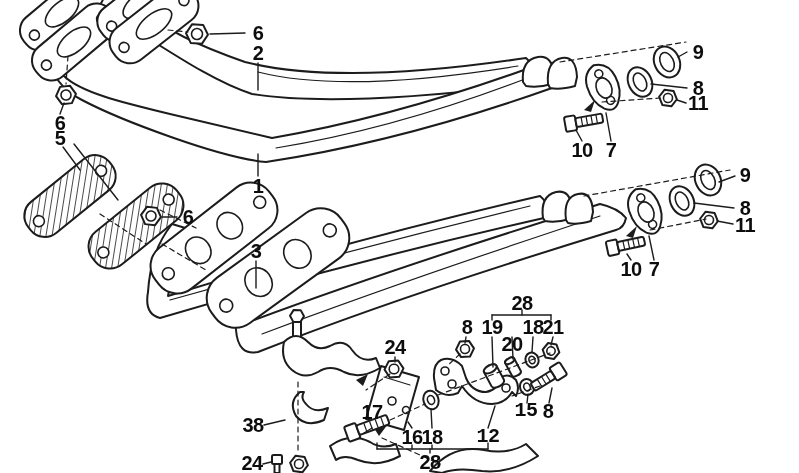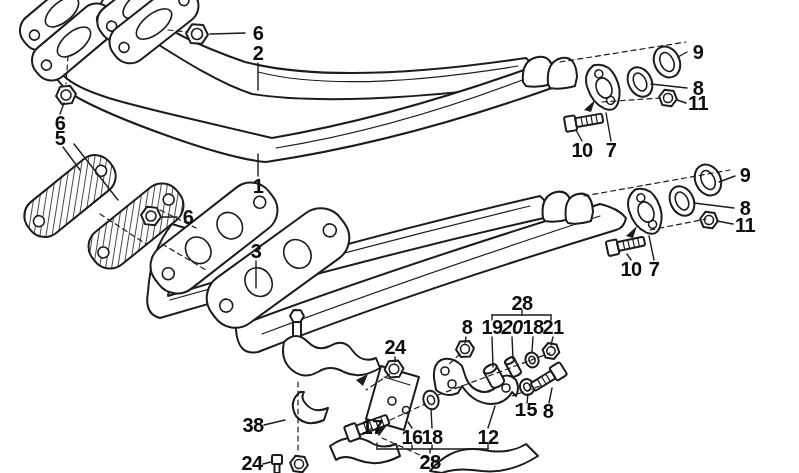--- a/index.html
+++ b/index.html
@@ -351,28 +351,28 @@
       <div class="callout" style="left: 258px; top: 186px;">1</div>
       <div class="callout" style="left: 745px; top: 208px;">8</div>
       <div class="callout" style="left: 188px; top: 217px;">6</div>
       <div class="callout" style="left: 745px; top: 225px;">11</div>
       <div class="callout" style="left: 256px; top: 251px;">3</div>
       <div class="callout" style="left: 631px; top: 269px;">10</div>
       <div class="callout" style="left: 654px; top: 269px;">7</div>
       <div class="callout" style="left: 522px; top: 303px;">28</div>
       <div class="callout" style="left: 467px; top: 327px;">8</div>
       <div class="callout" style="left: 492px; top: 327px; text-align: center;">19</div>
-      <div class="callout" style="left: 512px; top: 327px; font-style: italic;">20</div>
+      <div class="callout" style="left: 512px; top: 344px;">20</div>
       <div class="callout" style="left: 533px; top: 327px;">18</div>
       <div class="callout" style="left: 553px; top: 327px;">21</div>
       <div class="callout" style="left: 395px; top: 347px;">24</div>
       <div class="callout" style="left: 526px; top: 411px; font-family: Liberation Mono, monospace;">15</div>
       <div class="callout" style="left: 548px; top: 411px;">8</div>
       <div class="callout" style="left: 253px; top: 425px;">38</div>
-      <div class="callout" style="left: 372px; top: 427px;">17</div>
+      <div class="callout" style="left: 372px; top: 412px;">17</div>
       <div class="callout" style="left: 412px; top: 437px;">16</div>
       <div class="callout" style="left: 432px; top: 437px;">18</div>
-      <div class="callout" style="left: 488px; top: 437px;">12</div>
+      <div class="callout" style="left: 488px; top: 437px; font-family: Liberation Mono, monospace;">12</div>
       <div class="callout" style="left: 430px; top: 462px;">28</div>
       <div class="callout" style="left: 252px; top: 463px;">24</div>
     </div>
 
 </div>
 
 </body></html>

